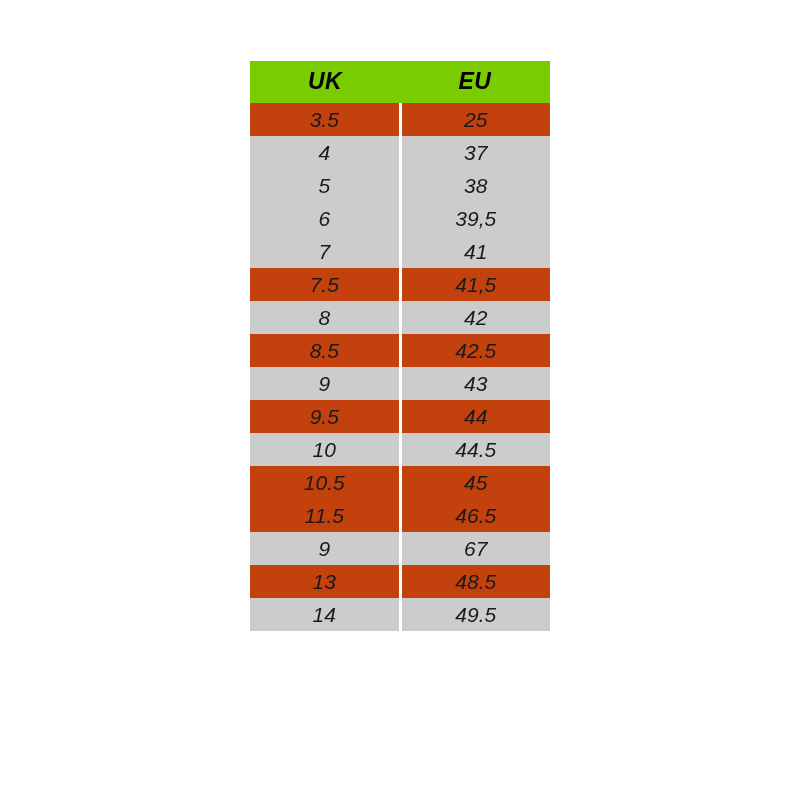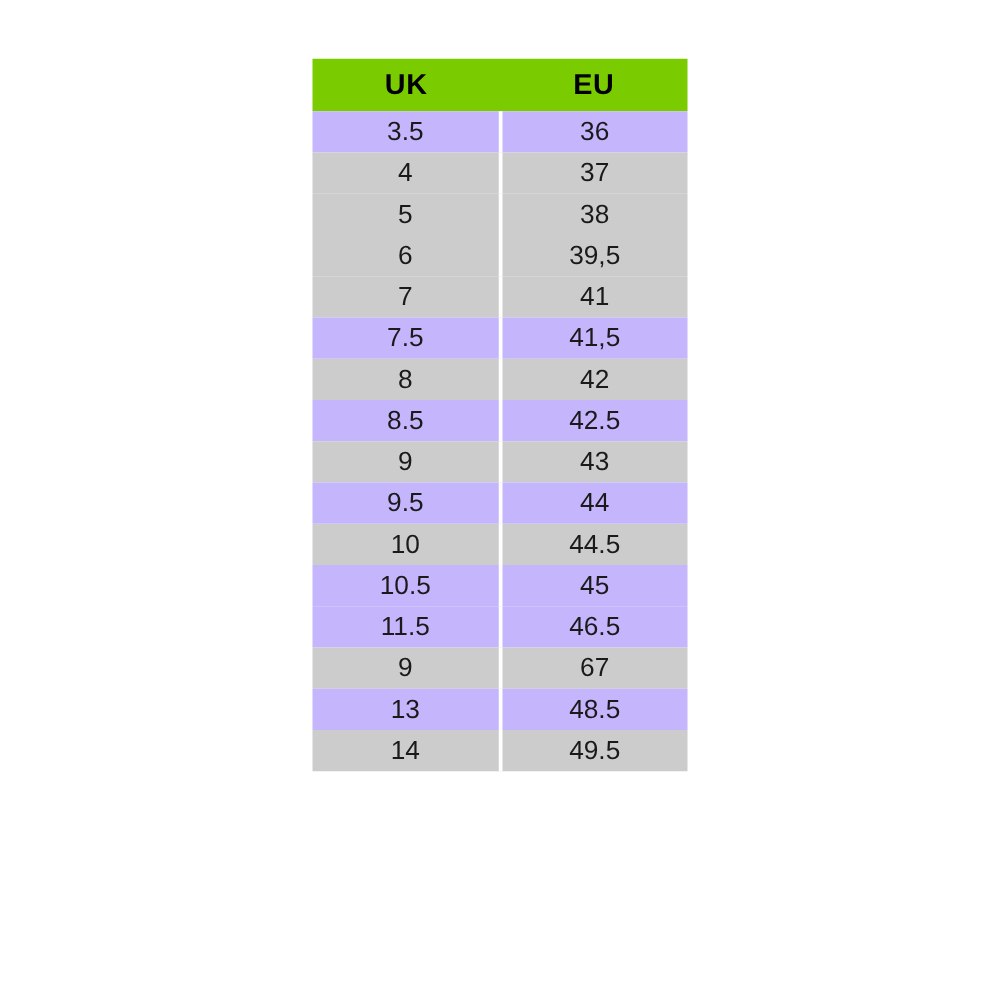--- a/index.html
+++ b/index.html
@@ -11,22 +11,23 @@
     height: 800px;
     background: #ffffff;
     font-family: "Liberation Sans", sans-serif;
     overflow: hidden;
     position: relative;
   }
 
   #size-chart-wrap {
     position: absolute;
     left: 250px;
-    top: 47px;
+    top: 61px;
     width: 300px;
+    font-style: italic;
   }
 
   table.size-chart {
     width: 300px;
     border-collapse: collapse;
     table-layout: fixed;
   }
 
   table.size-chart th {
     background: #7acc00;
@@ -44,21 +45,21 @@
     font-size: 21px;
     color: #1a1a1a;
     font-weight: normal;
     height: 33px;
     padding: 0;
     border: 0;
     line-height: 33px;
   }
 
   tr.row-odd td {
-    background: #c4b5fd;
+    background: #c2410c;
   }
   tr.row-even td {
     background: #cccccc;
   }
 
   
   table.size-chart td.col-uk {
     border-right: 3px solid #ffffff;
   }
 
@@ -78,21 +79,21 @@
     </colgroup>
     <thead>
       <tr>
         <th>UK</th>
         <th>EU</th>
       </tr>
     </thead>
     <tbody id="chart-body">
         <tr class="row-odd">
           <td class="col-uk">3.5</td>
-          <td class="col-eu">36</td>
+          <td class="col-eu">25</td>
         </tr>
         <tr class="row-even">
           <td class="col-uk">4</td>
           <td class="col-eu">37</td>
         </tr>
         <tr class="row-even">
           <td class="col-uk">5</td>
           <td class="col-eu">38</td>
         </tr>
         <tr class="row-even">

